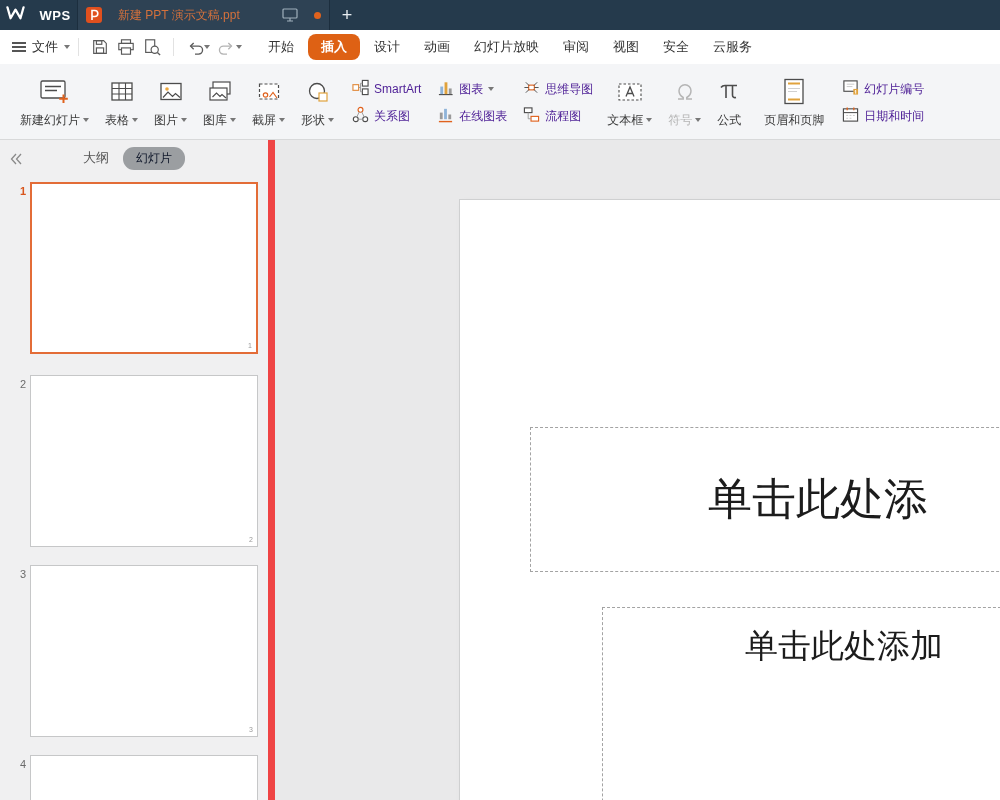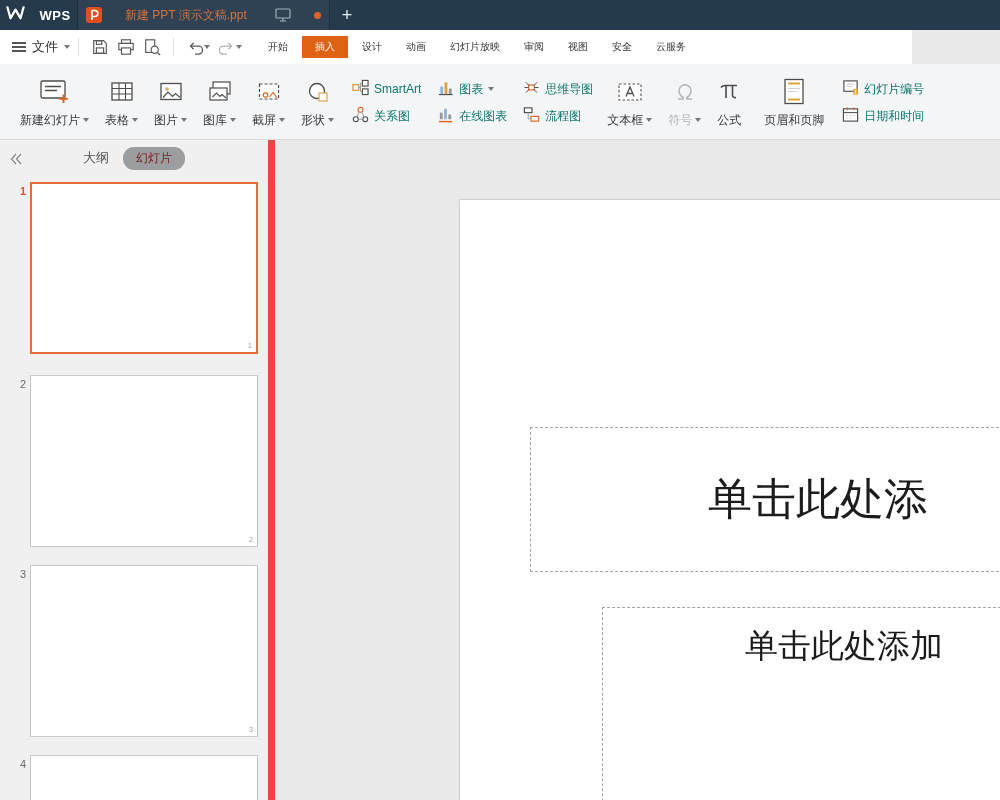--- a/index.html
+++ b/index.html
@@ -7,65 +7,65 @@
     font-family:"Liberation Sans","DejaVu Sans",sans-serif; background:#e9e9ea; }
   #app { position:relative; width:1000px; height:800px; background:#e9e9ea; }
 
   
   .titlebar { position:absolute; left:0; top:0; width:1000px; height:30px;
     background:#253a4c; display:flex; align-items:stretch; }
   .logo { width:78px; display:flex; align-items:center; justify-content:center; gap:14px;
     border-right:1px solid #1c2e3e; cursor:pointer; }
   .logo-text { color:#fff; font-size:13px; font-weight:bold; letter-spacing:.5px; }
   .doc-tab { width:252px; background:#2e4254; display:flex; align-items:center;
-    padding:0 8px; gap:23px; border-right:1px solid #1c2e3e; cursor:pointer;justify-content:center; }
+    padding:0 8px; gap:16px; border-right:1px solid #1c2e3e; cursor:pointer;justify-content:center; }
   .ptab-icon { width:16px; height:16px; background:#e0501e; border-radius:3px;
     display:flex; align-items:center; justify-content:center; flex:0 0 auto; }
   .doc-title { color:#d4713c; font-size:12px; white-space:nowrap; overflow:hidden; flex:1; }
   .monitor { display:flex; align-items:center; }
   .dot { width:7px; height:7px; border-radius:50%; background:#e0621d; flex:0 0 auto; }
   .newtab { width:34px; display:flex; align-items:center; justify-content:center;
     color:#e8edf1; font-size:18px; cursor:pointer; }
 
   
-  .menubar { position:absolute; left:0; top:30px; width:912px; height:34px;
+  .menubar { position:absolute; left:0; top:30px; width:1000px; height:34px;
     background:#fff; display:flex; align-items:center; padding-left:12px; }
   .file-group { display:flex; align-items:center; gap:6px; font-size:13px; color:#333; cursor:pointer; }
   .hamb { width:14px; height:10px; border-top:2px solid #555; border-bottom:2px solid #555; position:relative; }
   .hamb::after { content:""; position:absolute; left:0; top:2px; width:100%; height:2px; background:#555; }
   .caret { width:0; height:0; border-left:3.5px solid transparent; border-right:3.5px solid transparent;
     border-top:4px solid #777; display:inline-block; }
   .vsep { width:1px; height:18px; background:#e2e2e2; margin:0 8px; }
   .qbtn { background:none; border:none; padding:3px 4px; display:flex; align-items:center; cursor:pointer; }
   .menu-tabs { display:flex; align-items:center; gap:4px; margin-left:12px; }
-  .mtab { font-size:10px; color:#333; padding:4px 10px; cursor:pointer; white-space:nowrap; }
-  .mtab.active { background:#de6114; color:#fff; border-radius:0; padding:4px 13px; }
+  .mtab { font-size:13px; color:#333; padding:4px 10px; cursor:pointer; white-space:nowrap; }
+  .mtab.active { background:#de6114; color:#fff; border-radius:8px; padding:4px 13px;font-weight:bold; }
 
   
   .ribbon { position:absolute; left:0; top:64px; width:1000px; height:76px;
     background:#f4f5f7; border-bottom:1px solid #d8d9da;
     display:flex; align-items:stretch; padding:5px 2px 3px 14px; overflow:hidden; }
   .rbig { display:flex; flex-direction:column; align-items:center; justify-content:center;
     padding:2px 6px; margin-right:4px; cursor:pointer; }
   .rbig .ic { display:flex; align-items:center; justify-content:center; margin-bottom:5px; height:30px; }
   .blbl { font-size:12px; color:#3a3a3a; display:flex; align-items:center; gap:3px; white-space:nowrap; }
   .rbig.disabled .blbl, .rbig.disabled .blbl span { color:#b3b3b3; }
   .rstack { display:flex; flex-direction:column; justify-content:center; gap:7px;
     margin:0 8px; }
-  .rsmall { display:flex; align-items:center; gap:5px; font-size:12px; color:#0f766e;
+  .rsmall { display:flex; align-items:center; gap:5px; font-size:12px; color:#4c1d95;
     cursor:pointer; white-space:nowrap; }
   .gap-l { margin-left:7px; }
 
   
   .sidebar { position:absolute; left:0; top:140px; width:275px; height:660px;
     background:#f0f0f1; border-right:7px solid #ef4444; overflow:hidden; }
   .sb-header { position:relative; height:36px; display:flex; align-items:center; justify-content:center; gap:14px; }
   .collapse { position:absolute; left:10px; top:11px; cursor:pointer; }
   .sb-tab { font-size:13px; color:#555; cursor:pointer; }
-  .sb-tab.pill { background:#9b9ea1; color:#7f1d1d; border-radius:11px; padding:3px 13px; font-size:12px; }
+  .sb-tab.pill { background:#9b9ea1; color:#0f172a; border-radius:11px; padding:3px 13px; font-size:12px; }
   .slide-row { position:absolute; left:14px; display:flex; gap:4px; align-items:flex-start; }
   .gnum { width:12px; font-size:11px; color:#6b6b6b; text-align:right; padding-top:3px; }
   .thumb { position:relative; width:228px; height:172px; background:#fff;
     border:1px solid #c6c7c8; cursor:pointer; }
   .slide-row.selected .thumb { border:2px solid #e36c37; }
   .slide-row.selected .gnum { color:#d8551c; font-weight:bold; }
   .pnum { position:absolute; right:4px; bottom:3px; font-size:7px; color:#999; }
 
   
   .main { position:absolute; left:276px; top:140px; width:744px; height:660px;

